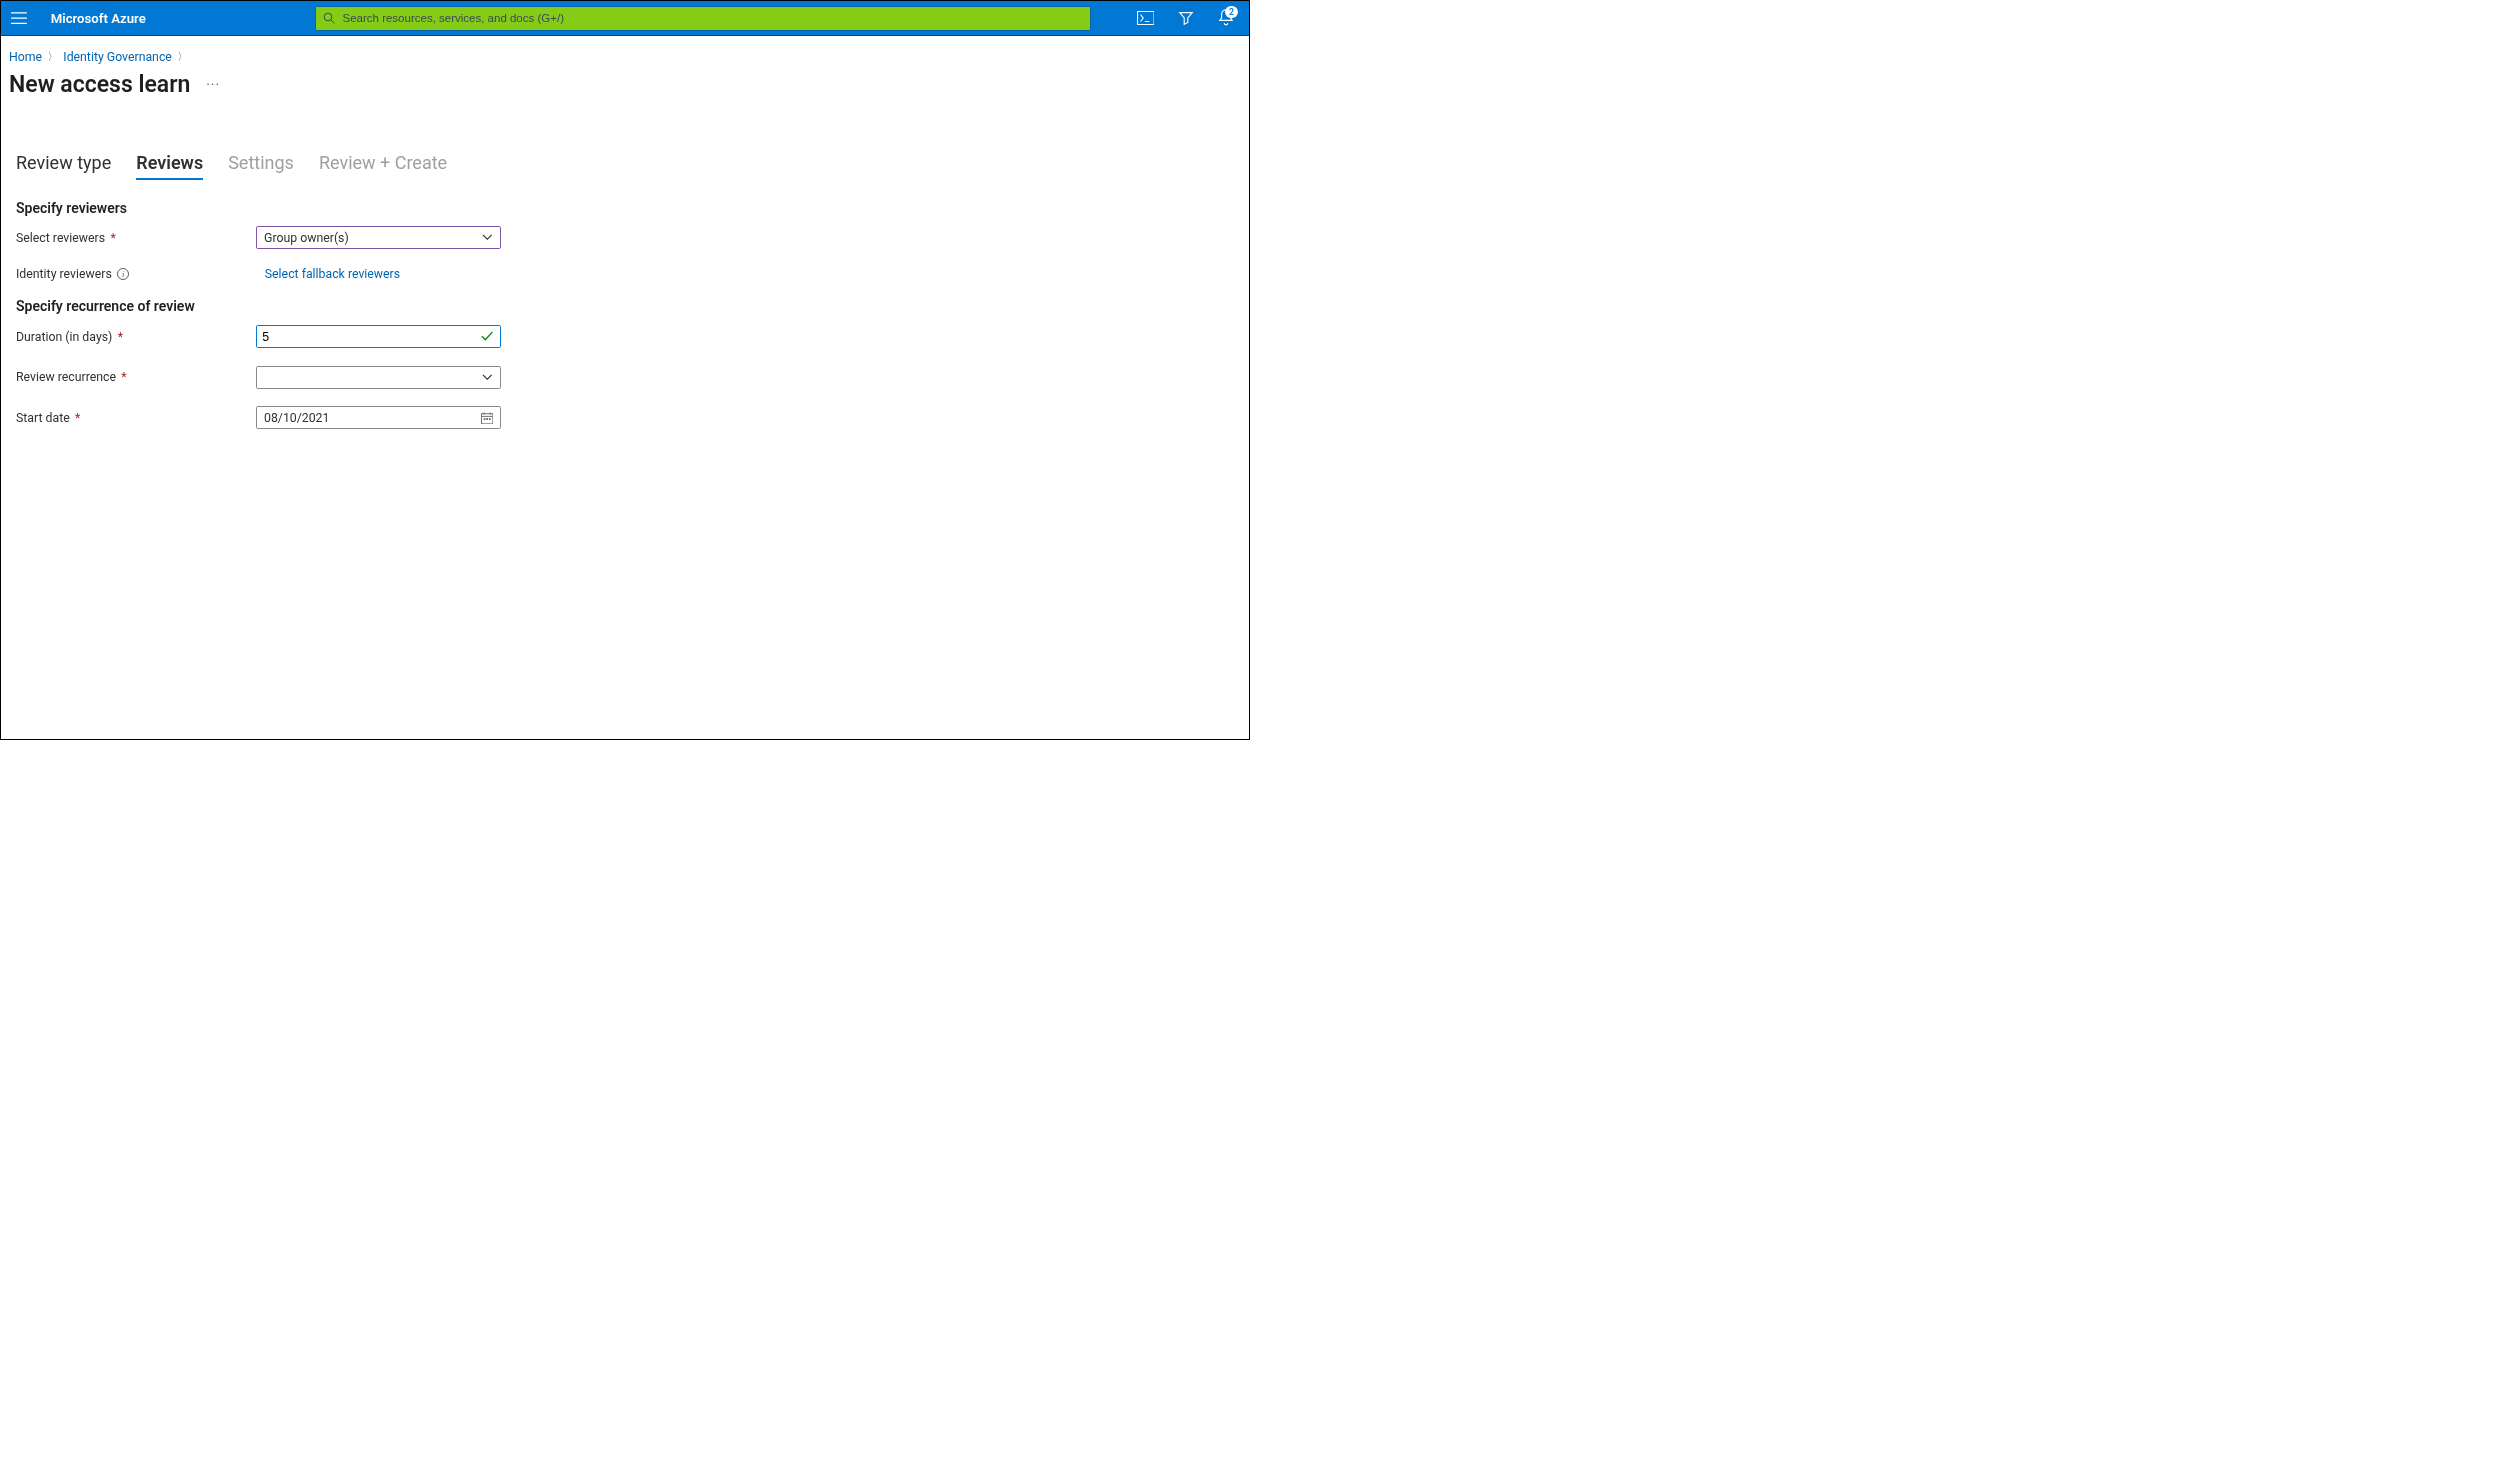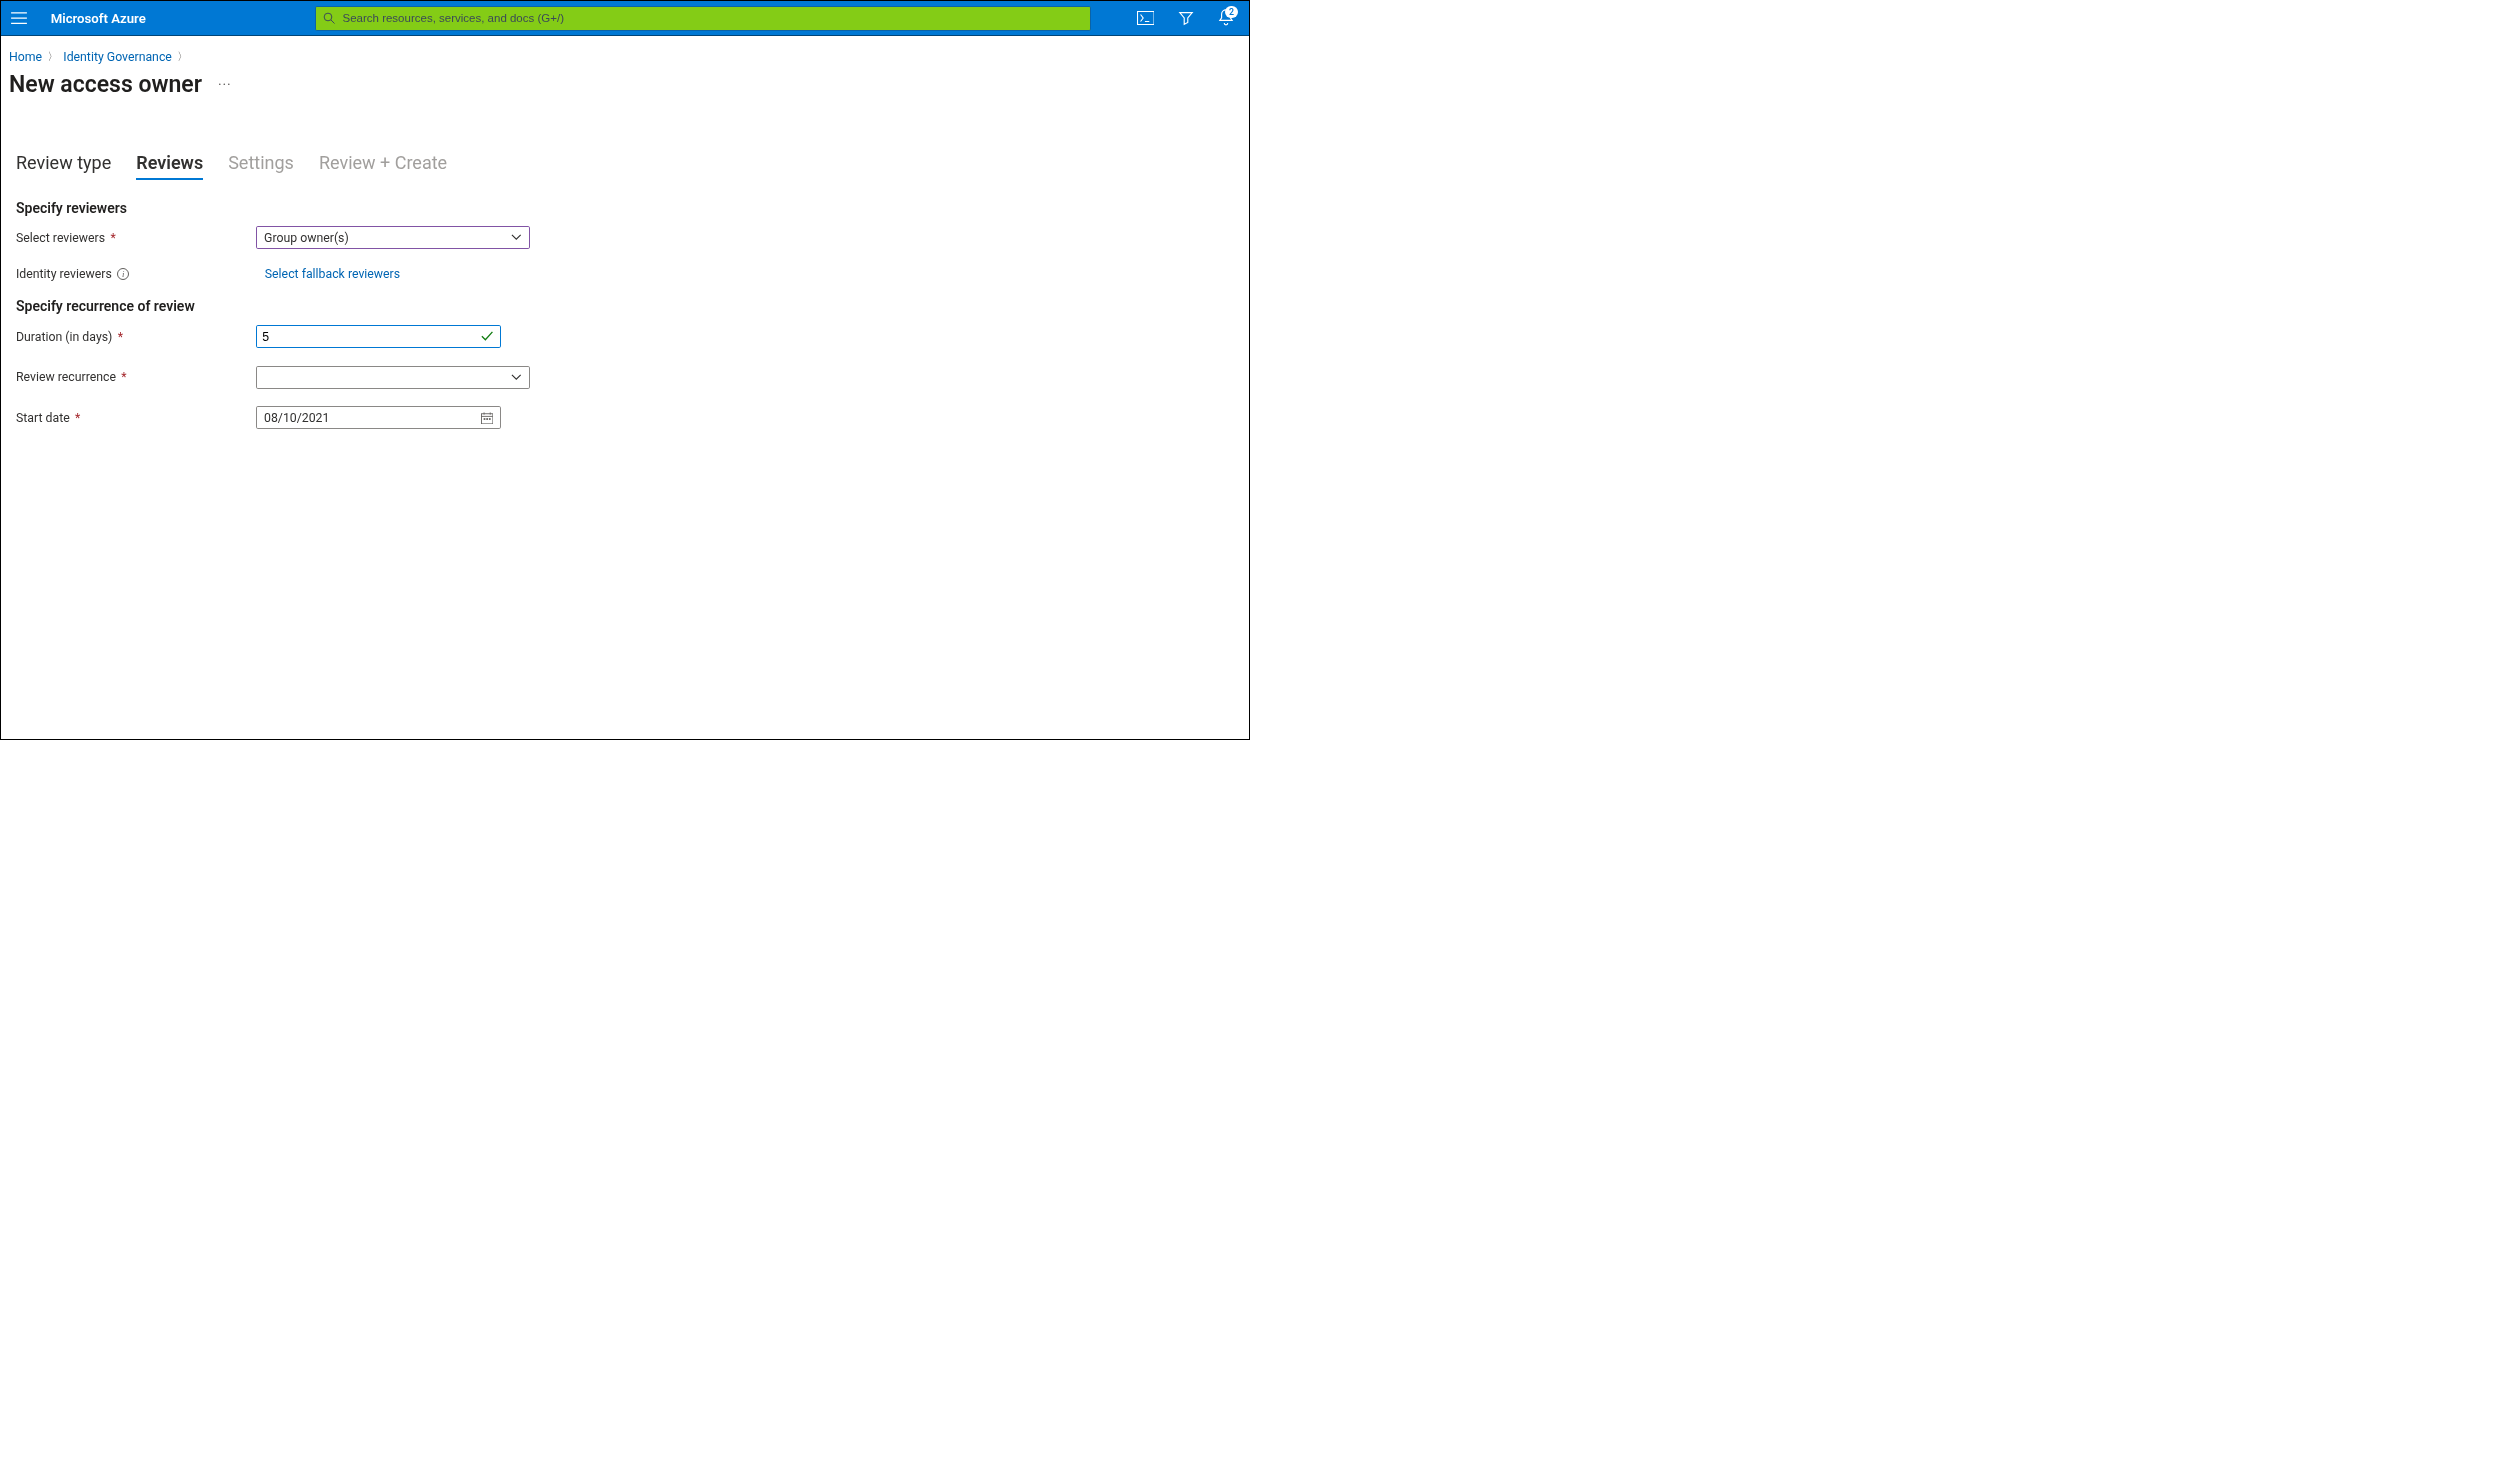--- a/index.html
+++ b/index.html
@@ -142,21 +142,21 @@
   .req { color: #a4262c; }
   .info-icon {
     width: 12.3px; height: 12.3px;
     border: 0.9px solid #605e5c;
     border-radius: 50%;
     display: inline-flex; align-items: center; justify-content: center;
     font-size: 8.8px; color: #605e5c; font-style: italic; font-family: serif;
   }
 
   .dropdown {
-    width: 274px; height: 23px;
+    width: 245px; height: 23px;
     border: 0.9px solid #8a8886;
     border-radius: 1.8px;
     display: flex; align-items: center;
     padding: 0 7px;
     font-size: 12.3px;
     background: #fff; cursor: pointer;
     position: relative;
   }
   .dropdown .chev {
     position: absolute; right: 7px;
@@ -238,21 +238,21 @@
 <div class="page">
 
   <div class="breadcrumb">
     <a>Home</a>
     <span class="sep">〉</span>
     <a>Identity Governance</a>
     <span class="sep">〉</span>
   </div>
 
   <div class="page-title-row">
-    <h1 class="page-title">New access owner</h1>
+    <h1 class="page-title">New access learn</h1>
     <span class="ellipsis-btn">···</span>
   </div>
 
 
   <div class="tabs">
     <div class="tab">Review type</div>
     <div class="tab active">Reviews</div>
     <div class="tab disabled">Settings</div>
     <div class="tab disabled">Review + Create</div>
   </div>

